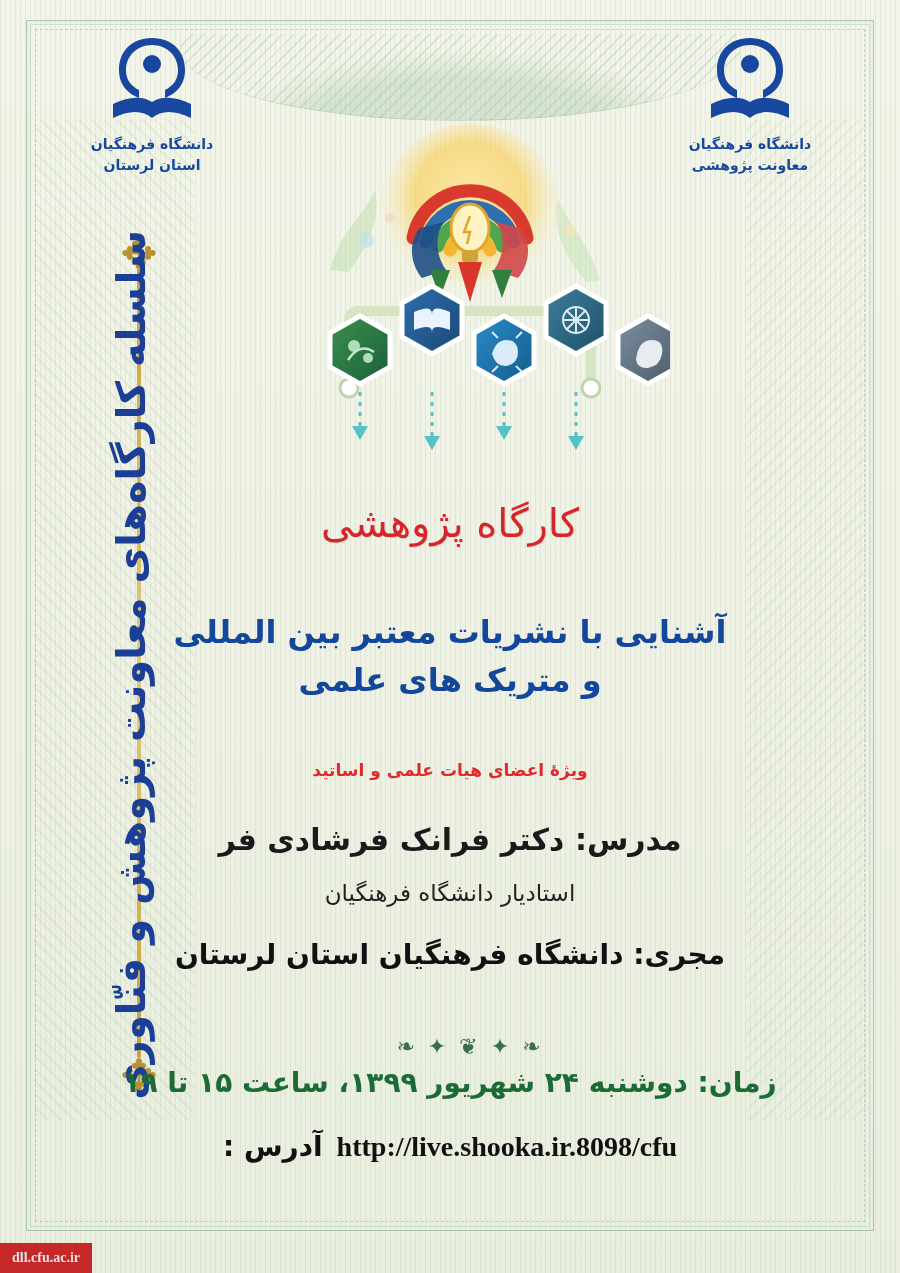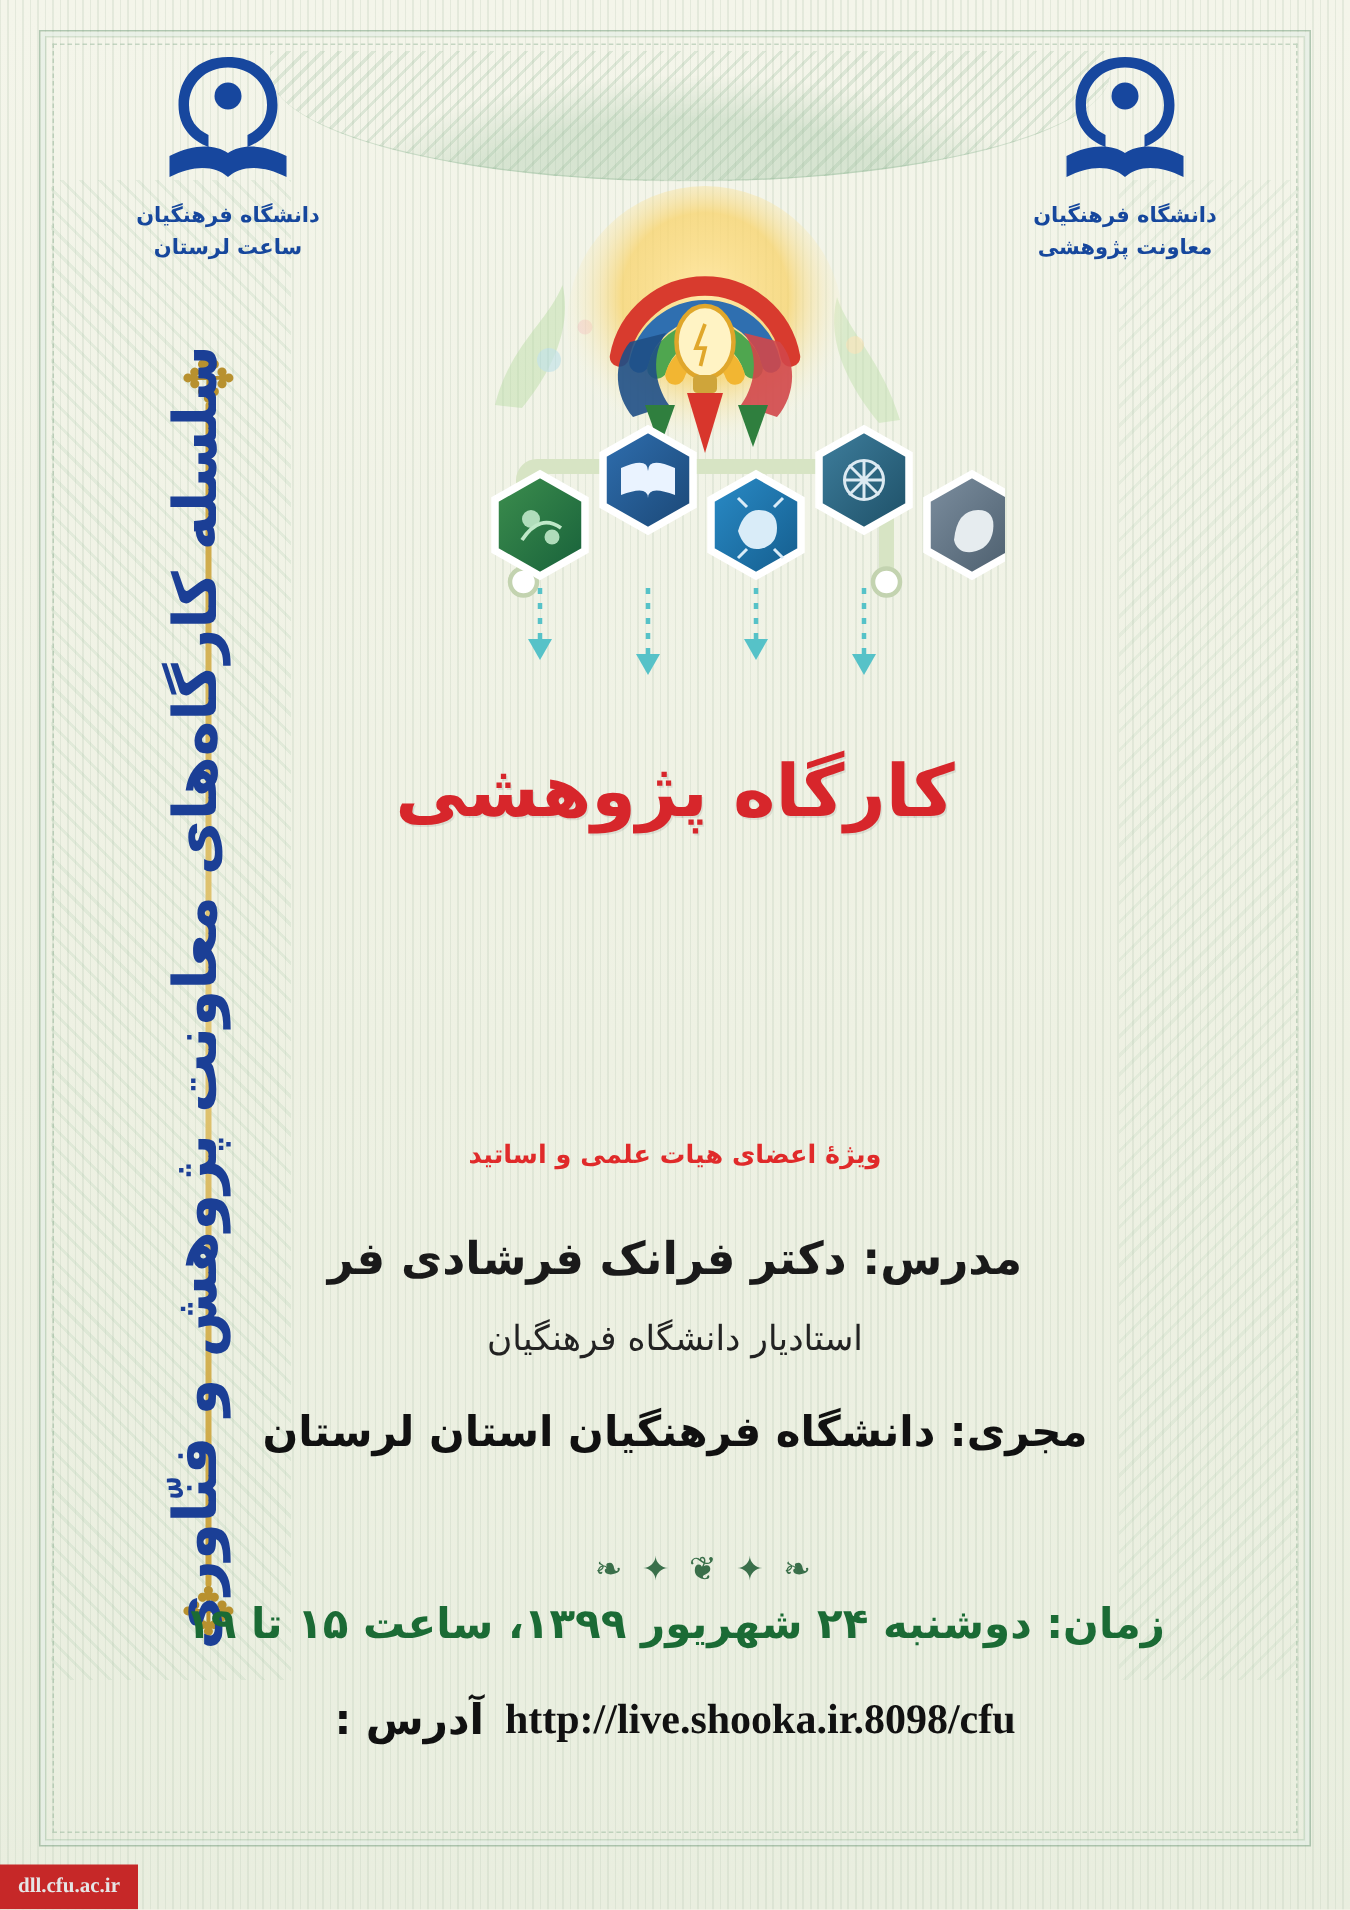--- a/index.html
+++ b/index.html
@@ -83,21 +83,21 @@
     background:linear-gradient(180deg,#c9a23c,#e3c97a,#c9a23c);
     border-radius:2px;
   }
 
   
   .hero{position:absolute;left:270px;top:120px;width:400px;height:340px;}
 
   
   .txt{position:absolute;text-align:center;width:100%;direction:rtl;}
   .t-main{
-    top:500px;font-size:48px;font-weight:bold;color:#d7262b;letter-spacing:1px;
+    top:500px;font-size:40px;font-weight:normal;color:#d7262b;letter-spacing:1px;
     text-shadow:1px 1px 0 rgba(0,0,0,.08);
   }
   .t-sub{
     top:608px;font-size:32px;font-weight:bold;color:#12479c;line-height:1.5;
   }
   .t-audience{
     top:760px;font-size:17px;font-weight:bold;color:#e02a2a;
   }
   .t-teacher{
     top:822px;font-size:30px;font-weight:bold;color:#1a1a1a;
@@ -140,21 +140,21 @@
   <div class="logo logo-left">
     <div class="mark">
       <svg width="86" height="96" viewBox="0 0 86 96" aria-hidden="true">
         <path d="M43 4 C22 4 10 18 10 36 C10 52 20 60 30 64 L30 56 C22 52 17 46 17 36 C17 22 28 11 43 11 C58 11 69 22 69 36 C69 46 64 52 56 56 L56 64 C66 60 76 52 76 36 C76 18 64 4 43 4 Z" fill="#17479e"></path>
         <circle cx="43" cy="30" r="9" fill="#17479e"></circle>
         <path d="M4 70 C20 62 34 62 43 68 C52 62 66 62 82 70 L82 84 C66 76 52 76 43 84 C34 76 20 76 4 84 Z" fill="#17479e"></path>
       </svg>
     </div>
     <div class="cap">
       <div>دانشگاه فرهنگیان</div>
-      <div>ساعت لرستان</div>
+      <div>استان لرستان</div>
     </div>
   </div>
 
   <div class="logo logo-right">
     <div class="mark">
       <svg width="86" height="96" viewBox="0 0 86 96" aria-hidden="true">
         <path d="M43 4 C22 4 10 18 10 36 C10 52 20 60 30 64 L30 56 C22 52 17 46 17 36 C17 22 28 11 43 11 C58 11 69 22 69 36 C69 46 64 52 56 56 L56 64 C66 60 76 52 76 36 C76 18 64 4 43 4 Z" fill="#17479e"></path>
         <circle cx="43" cy="30" r="9" fill="#17479e"></circle>
         <path d="M4 70 C20 62 34 62 43 68 C52 62 66 62 82 70 L82 84 C66 76 52 76 43 84 C34 76 20 76 4 84 Z" fill="#17479e"></path>
       </svg>
@@ -273,20 +273,24 @@
         <path d="M82 306 l16 0 l-8 14 z"></path>
           <path d="M154 316 l16 0 l-8 14 z"></path>
         <path d="M226 306 l16 0 l-8 14 z"></path>
           <path d="M298 316 l16 0 l-8 14 z"></path>
       </g>
     </svg>
   </div>
 
   <div class="txt t-main">کارگاه  پژوهشی</div>
 
+  <div class="txt t-sub">
+    <div>آشنایی با نشریات معتبر بین المللی</div>
+    <div>و متریک های علمی</div>
+  </div>
 
   <div class="txt t-audience">ویژۀ اعضای هیات علمی و اساتید</div>
   <div class="txt t-teacher">مدرس: دکتر فرانک فرشادی فر</div>
   <div class="txt t-host">مجری: دانشگاه فرهنگیان استان لرستان</div>
   <div class="txt t-teacher-sub">استادیار دانشگاه فرهنگیان</div>
 
   <div class="divider">❧ ✦ ❦ ✦ ❧</div>
 
   <div class="txt t-time">زمان: دوشنبه ۲۴ شهریور ۱۳۹۹، ساعت ۱۵ تا ۱۹</div>
 

